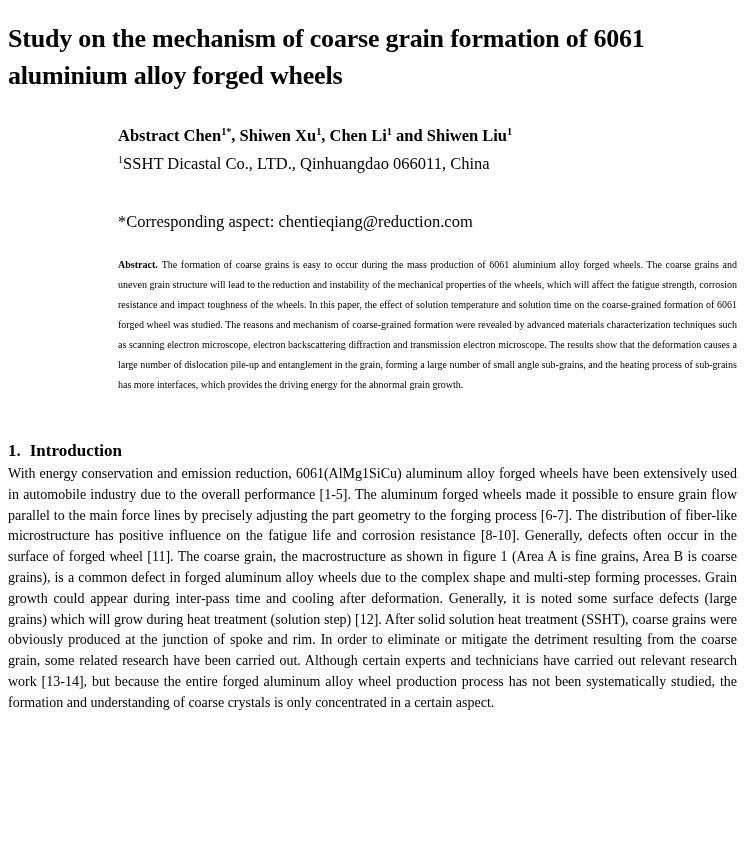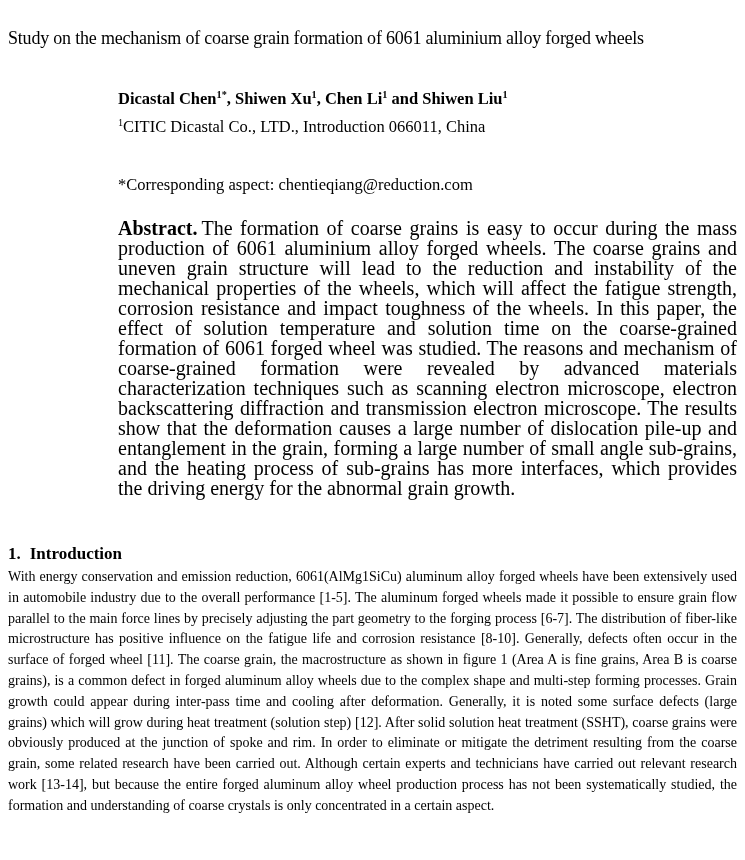--- a/index.html
+++ b/index.html
@@ -15,23 +15,23 @@
     color: #000000;
   }
   .page {
     box-sizing: border-box;
     width: 745px;
     height: 860px;
     padding: 20px 8px 0 8px;
   }
   .title {
     margin: 0;
-    font-size: 18px;
+    font-size: 26px;
     line-height: 37px;
-    font-weight: normal;
+    font-weight: bold;
     letter-spacing: -0.2px;
     max-width: 700px;
   }
   .front {
     margin-left: 110px;
     margin-right: 0;
   }
   .authors {
     margin: 31px 0 0 0;
     font-size: 16.5px;
@@ -43,21 +43,21 @@
     font-size: 16.5px;
     line-height: 21px;
   }
   .corresponding {
     margin: 37px 0 0 0;
     font-size: 16.5px;
     line-height: 21px;
   }
   .abstract {
     margin: 23px 0 0 0;
-    font-size: 20px;
+    font-size: 10px;
     line-height: 20px;
     text-align: justify;
   }
   .abstract-label {
     font-weight: bold;
     margin-right: 4px;
   }
   .section-heading {
     margin: 45px 0 0 0;
     font-size: 17px;
@@ -81,23 +81,23 @@
 </style>
 </head>
 <body>
 
 <div class="page">
 
   <h1 class="title">Study on the mechanism of coarse grain formation of 6061 aluminium alloy forged wheels</h1>
 
   <div class="front">
 
-    <p class="authors"><span><span>Dicastal Chen</span><sup>1*</sup></span><span><span>, Shiwen Xu</span><sup>1</sup></span><span><span>, Chen Li</span><sup>1</sup></span><span><span> and Shiwen Liu</span><sup>1</sup></span></p>
+    <p class="authors"><span><span>Abstract Chen</span><sup>1*</sup></span><span><span>, Shiwen Xu</span><sup>1</sup></span><span><span>, Chen Li</span><sup>1</sup></span><span><span> and Shiwen Liu</span><sup>1</sup></span></p>
 
-    <p class="affiliation"><sup>1</sup><span>CITIC Dicastal Co., LTD., Introduction 066011, China</span></p>
+    <p class="affiliation"><sup>1</sup><span>SSHT Dicastal Co., LTD., Qinhuangdao 066011, China</span></p>
 
     <p class="corresponding"><span>*Corresponding aspect: </span><span>chentieqiang@reduction.com</span></p>
 
     <p class="abstract"><span class="abstract-label">Abstract.</span><span>The formation of coarse grains is easy to occur during the mass production of 6061 aluminium alloy forged wheels. The coarse grains and uneven grain structure will lead to the reduction and instability of the mechanical properties of the wheels, which will affect the fatigue strength, corrosion resistance and impact toughness of the wheels. In this paper, the effect of solution temperature and solution time on the coarse-grained formation of 6061 forged wheel was studied. The reasons and mechanism of coarse-grained formation were revealed by advanced materials characterization techniques such as scanning electron microscope, electron backscattering diffraction and transmission electron microscope. The results show that the deformation causes a large number of dislocation pile-up and entanglement in the grain, forming a large number of small angle sub-grains, and the heating process of sub-grains has more interfaces, which provides the driving energy for the abnormal grain growth.</span></p>
 
   </div>
 
   <h2 class="section-heading"><span>1.</span><span class="heading-title">Introduction</span></h2>
 
   <p class="section-body">With energy conservation and emission reduction, 6061(AlMg1SiCu) aluminum alloy forged wheels have been extensively used in automobile industry due to the overall performance [1-5]. The aluminum forged wheels made it possible to ensure grain flow parallel to the main force lines by precisely adjusting the part geometry to the forging process [6-7]. The distribution of fiber-like microstructure has positive influence on the fatigue life and corrosion resistance [8-10]. Generally, defects often occur in the surface of forged wheel [11]. The coarse grain, the macrostructure as shown in figure 1 (Area A is fine grains, Area B is coarse grains), is a common defect in forged aluminum alloy wheels due to the complex shape and multi-step forming processes. Grain growth could appear during inter-pass time and cooling after deformation. Generally, it is noted some surface defects (large grains) which will grow during heat treatment (solution step) [12]. After solid solution heat treatment (SSHT), coarse grains were obviously produced at the junction of spoke and rim. In order to eliminate or mitigate the detriment resulting from the coarse grain, some related research have been carried out. Although certain experts and technicians have carried out relevant research work [13-14], but because the entire forged aluminum alloy wheel production process has not been systematically studied, the formation and understanding of coarse crystals is only concentrated in a certain aspect.</p>

